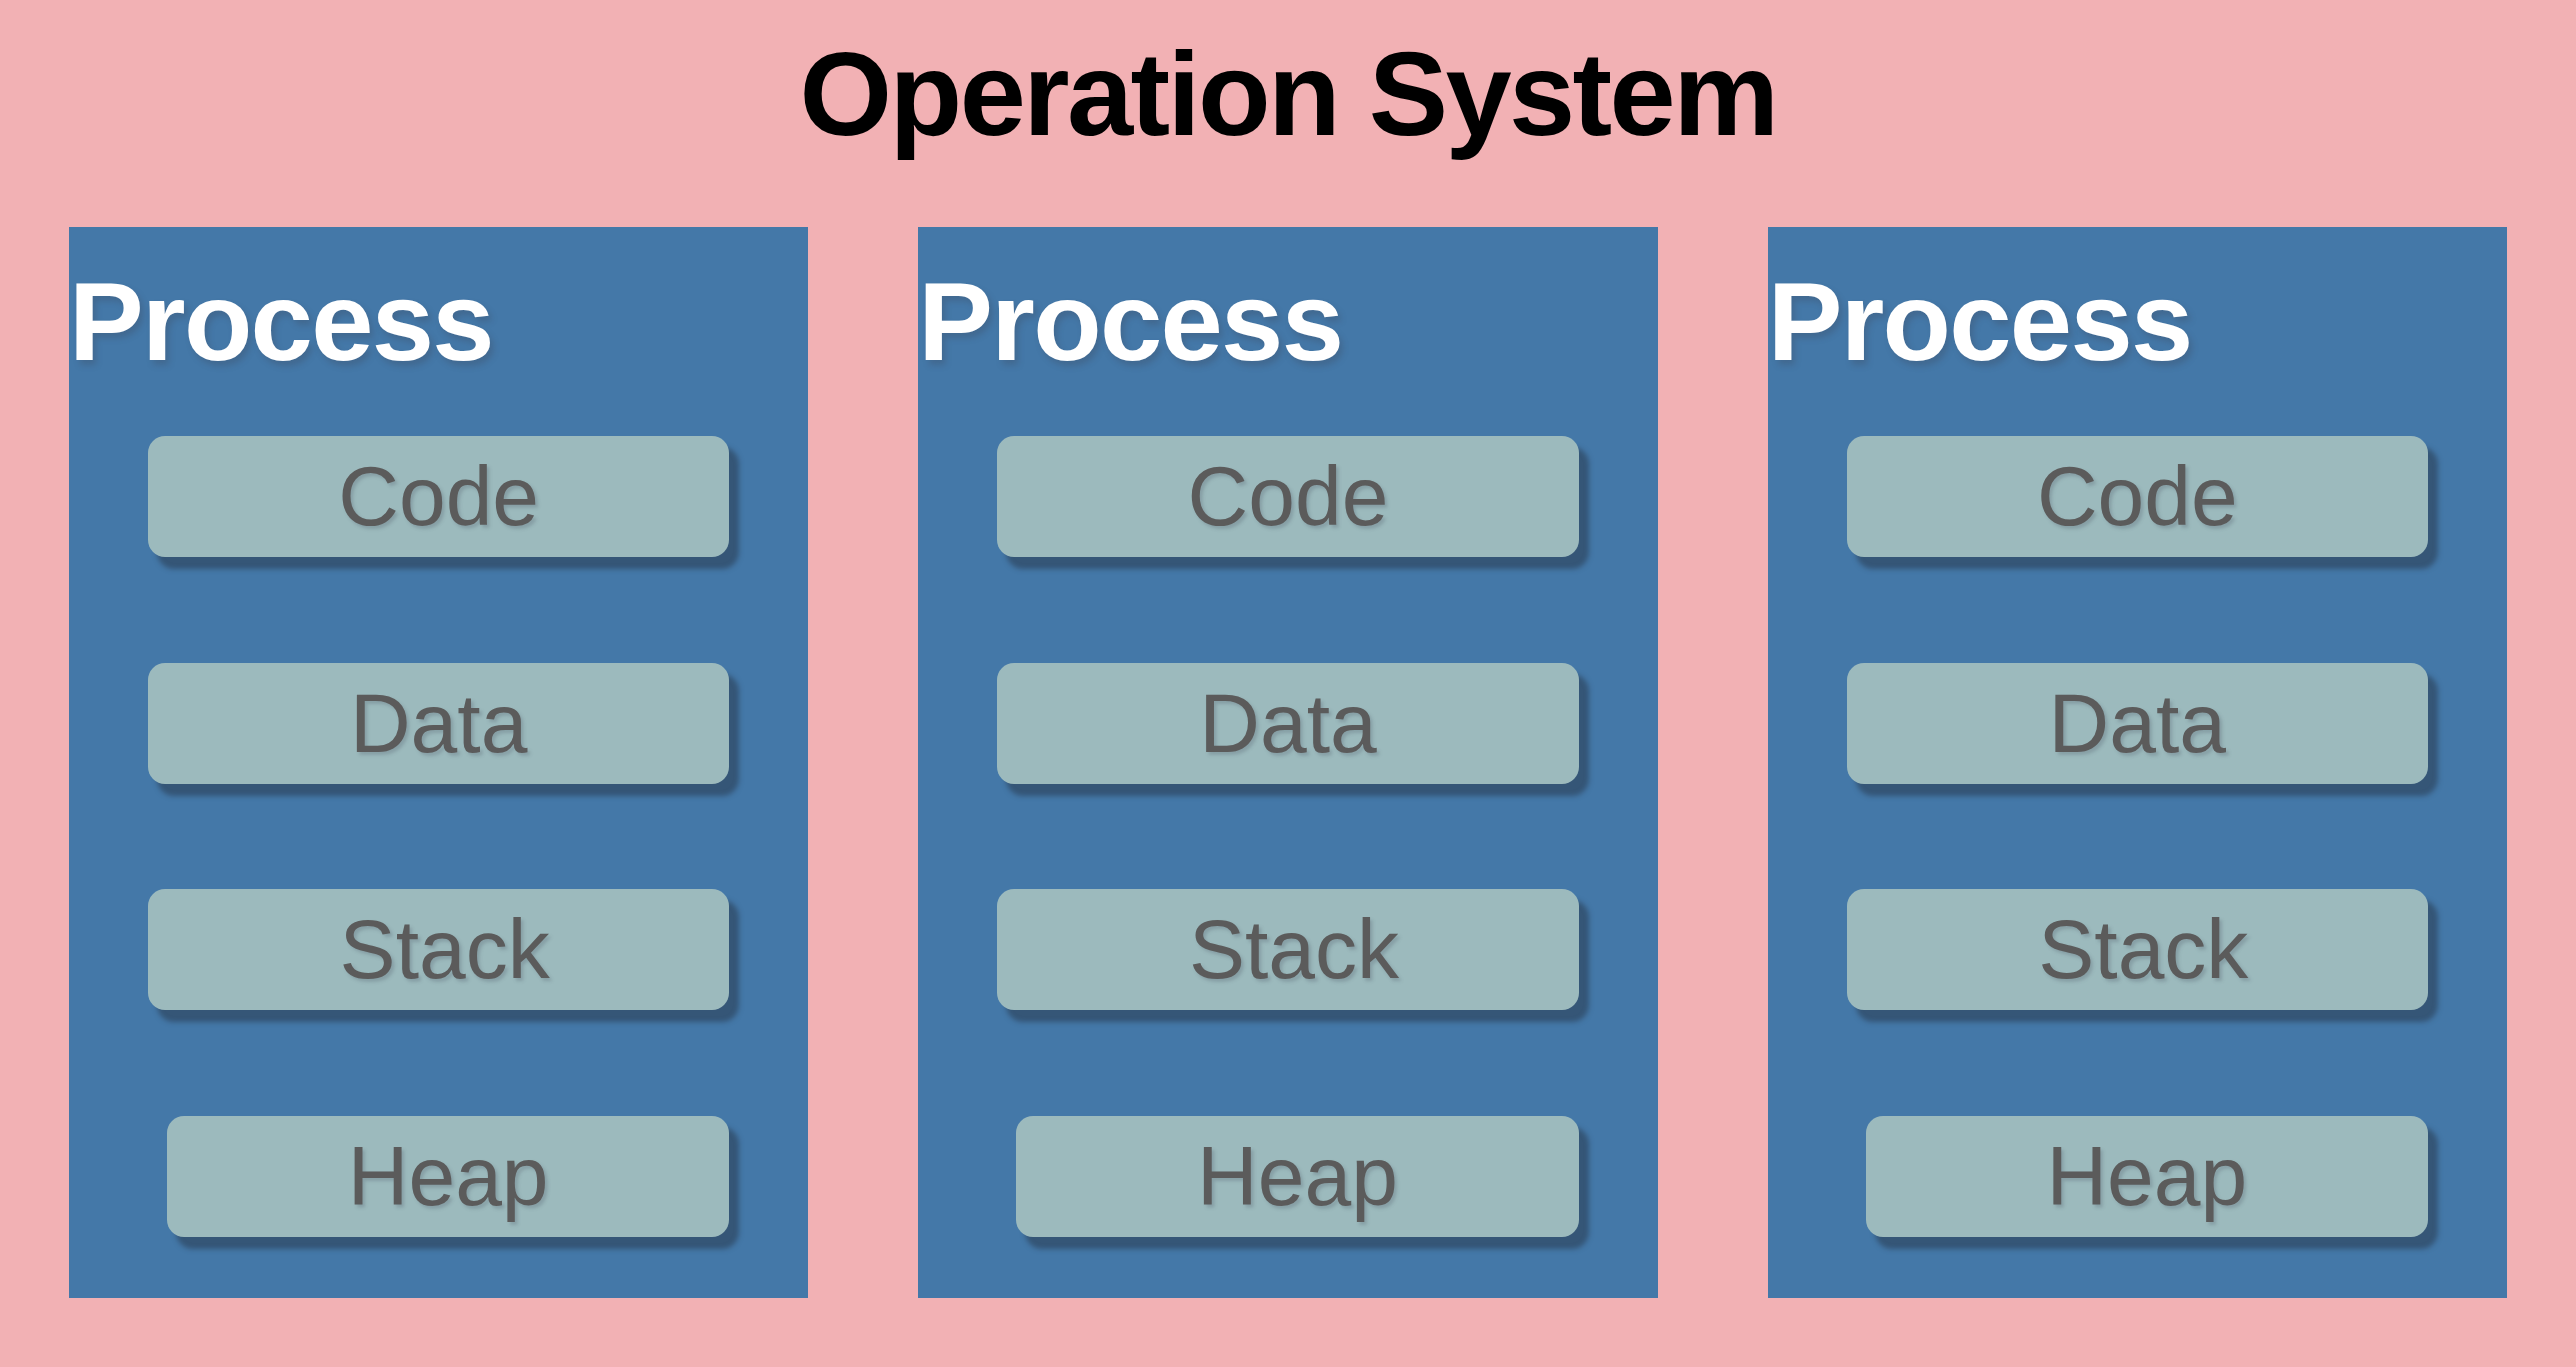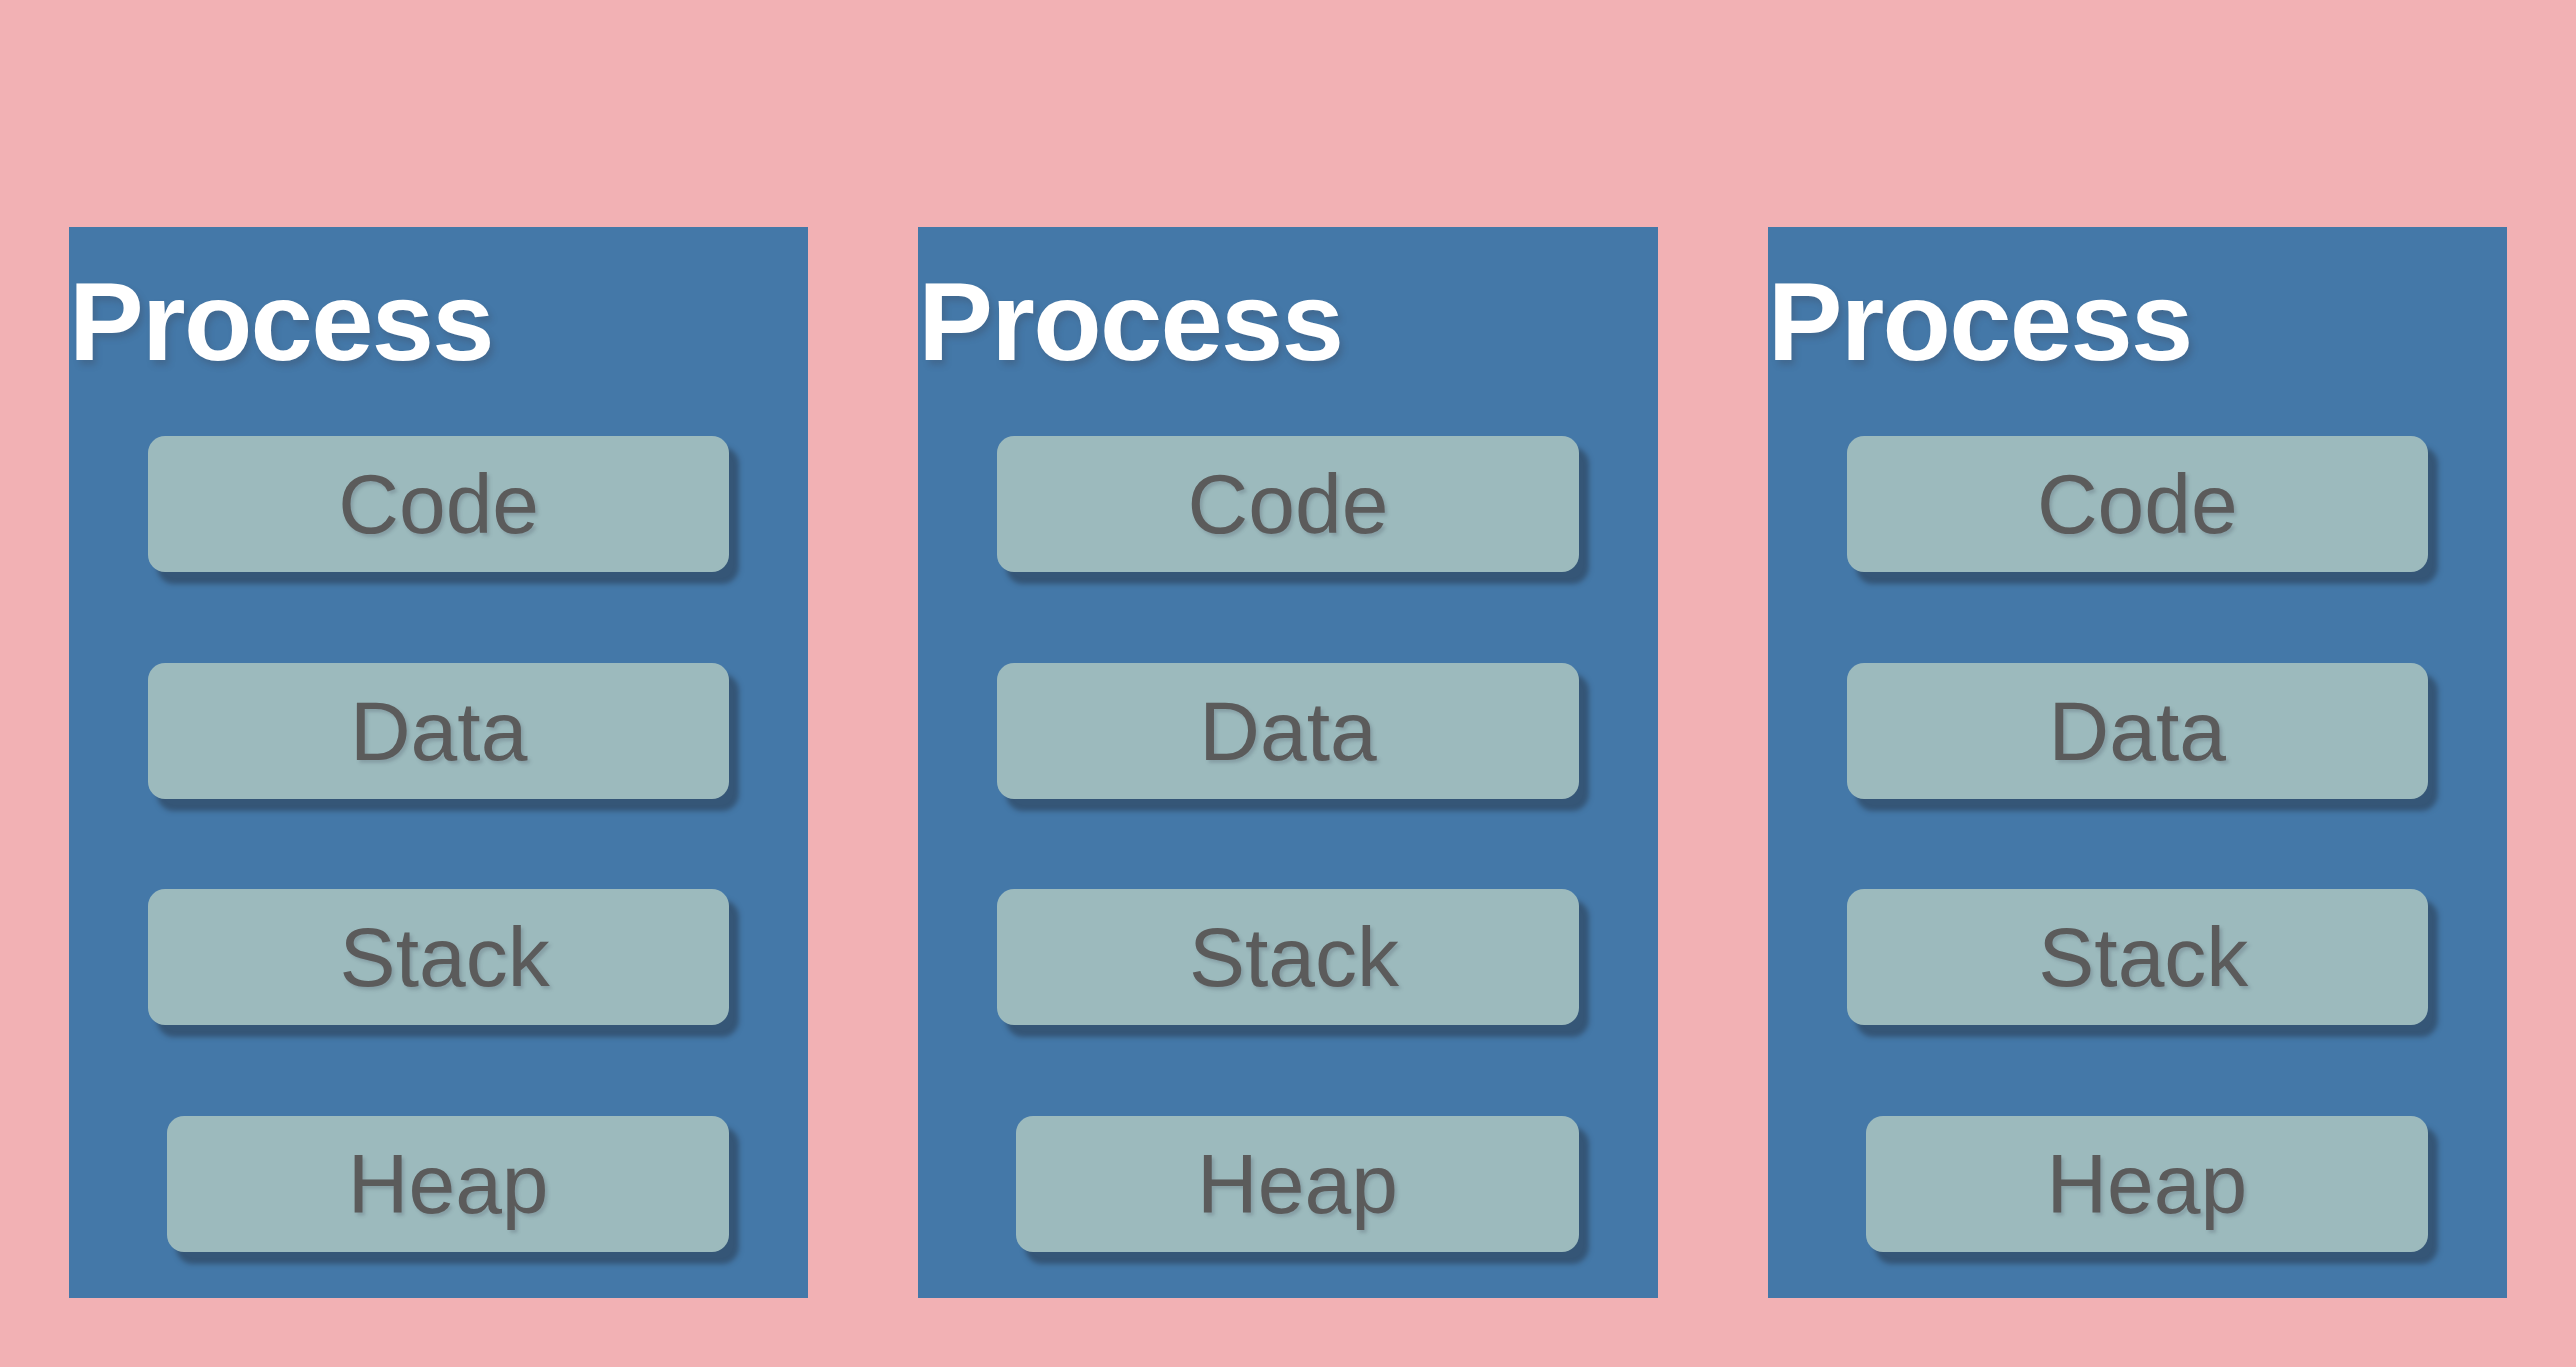--- a/index.html
+++ b/index.html
@@ -52,40 +52,41 @@
     font-weight: bold;
     letter-spacing: -1.7px;
     line-height: 1.15;
     color: var(--process-title, #FFFFFF);
     text-shadow: 3.4px 5.2px 6.9px rgba(60, 70, 90, 0.30);
   }
   .memory-block {
     position: absolute;
     left: 79px;
     right: 79px;
-    height: 136px;
+    height: 121px;
     border-radius: 17px;
     background: var(--block-fill, #9CBABD);
     box-shadow: 9.5px 11.2px 5.2px var(--block-shadow, rgba(38,52,70,0.5));
     display: flex;
     align-items: center;
     justify-content: center;
     font-size: 84px;
     color: var(--block-text, #5B5B5B);
     text-shadow: 2.6px 3.4px 3.4px rgba(70, 80, 95, 0.25);
   }
   .row-0 { top: 209px; }
   .row-1 { top: 436px; }
   .row-2 { top: 662px; padding-left: 12px; }
   .row-3 { top: 889px; margin-left: 19px; }
 </style>
 </head>
 <body>
 
 <div class="canvas">
+  <h1 class="os-title">Operation System</h1>
 
   <div class="process-row">
 
     <section class="process-box">
       <h2 class="process-title">Process</h2>
       <div class="memory-block row-0">Code</div>
       <div class="memory-block row-1">Data</div>
       <div class="memory-block row-2">Stack</div>
       <div class="memory-block row-3">Heap</div>
     </section>

